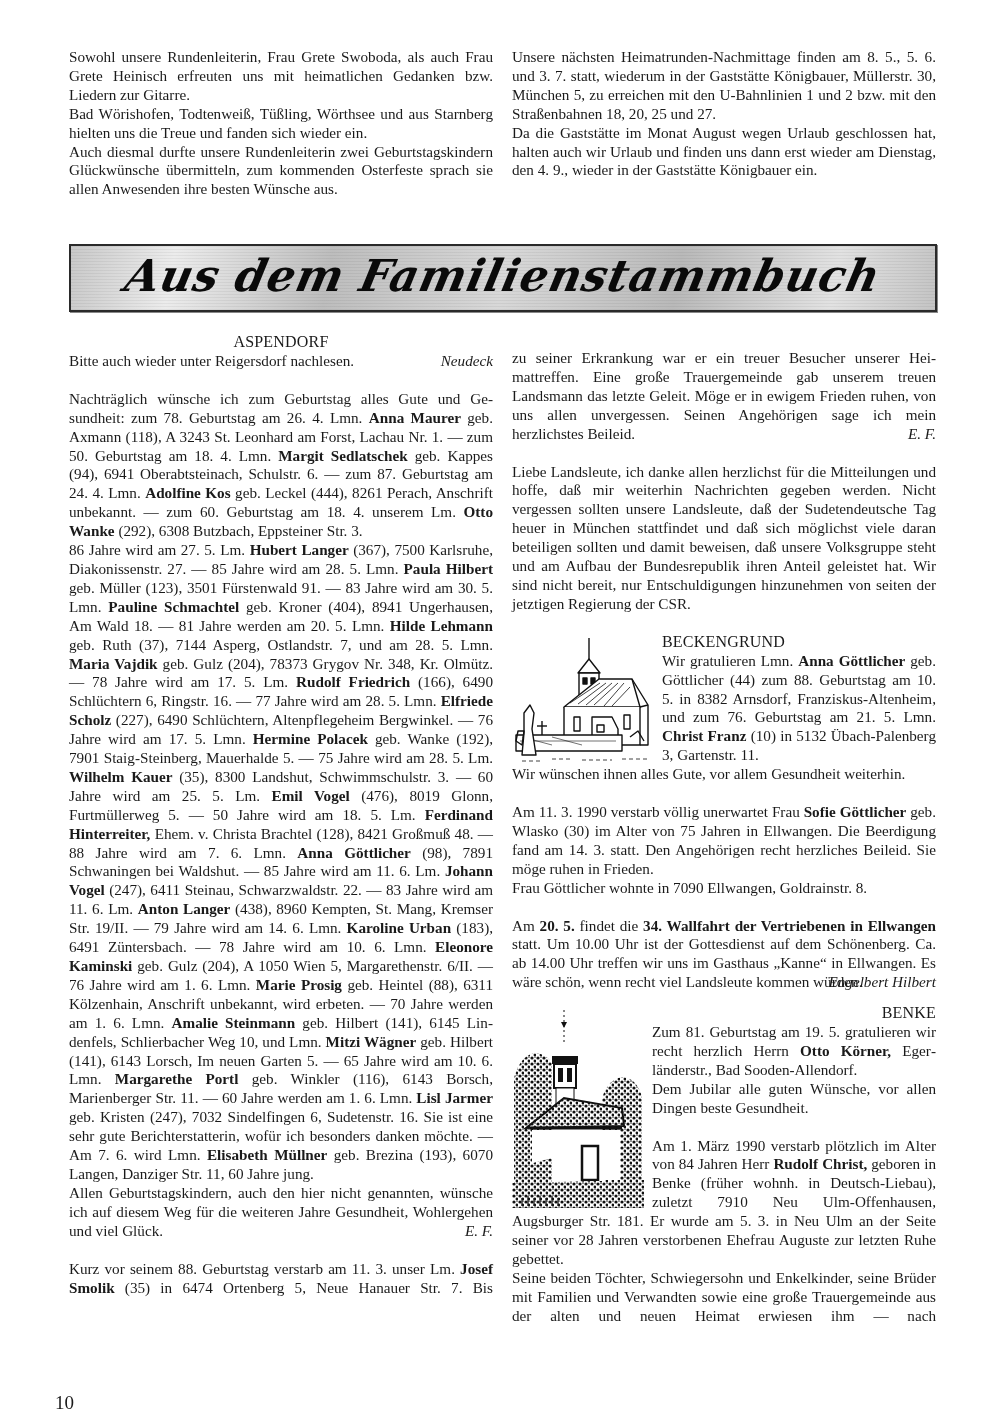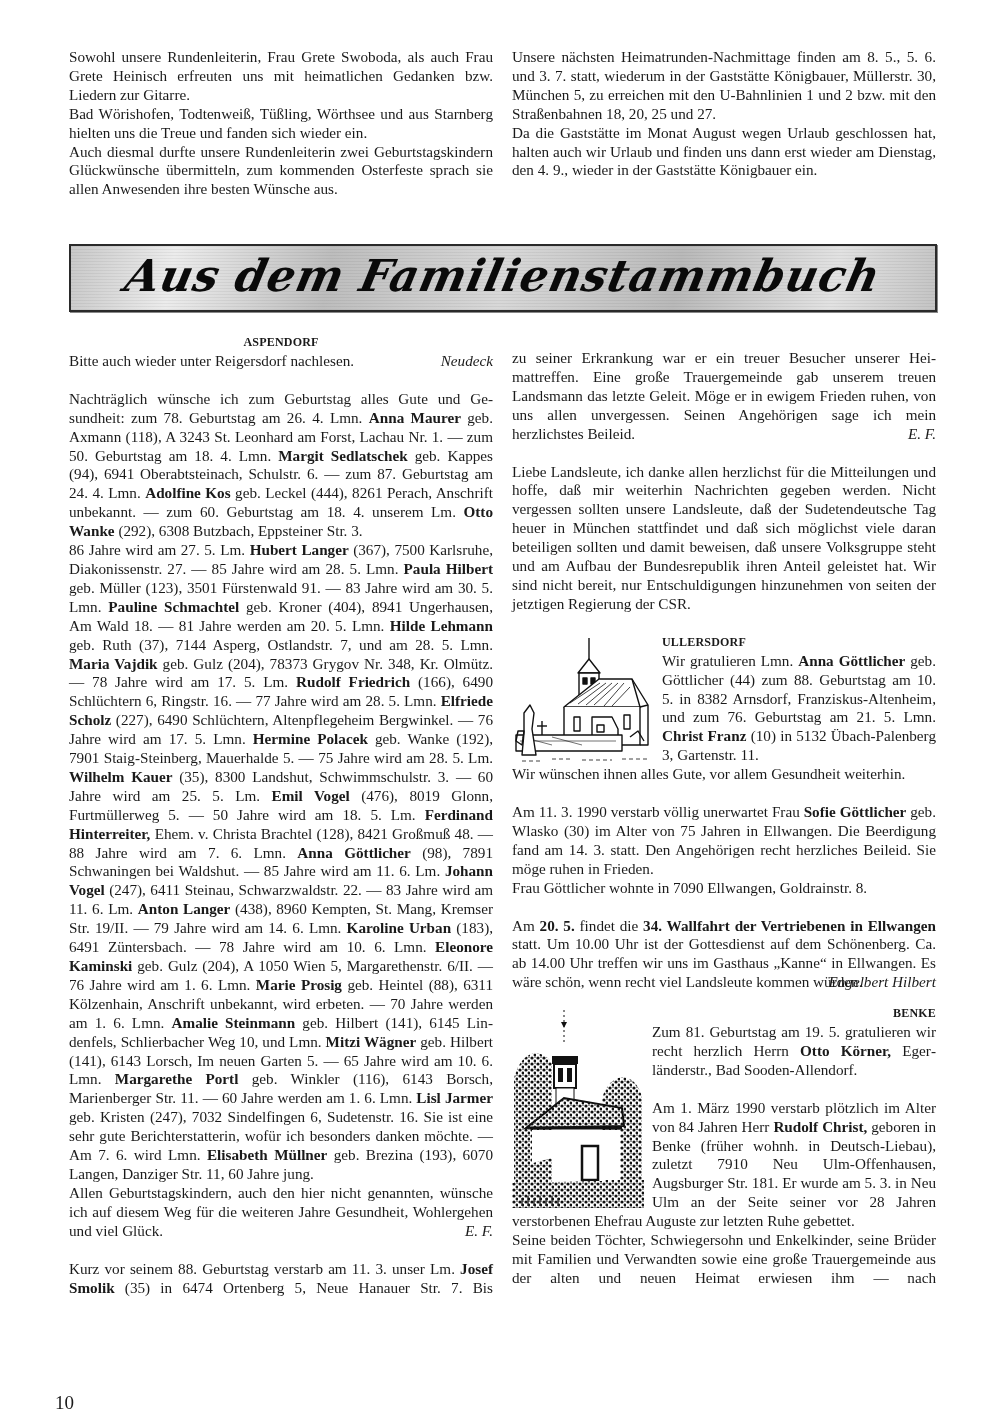--- a/index.html
+++ b/index.html
@@ -12,21 +12,21 @@
     position: absolute; width: 424px;
     font-size: 15.2px; line-height: 18.9px;
     text-align: justify; hyphens: manual;
   }
   .col p { margin: 0; }
   .gap { height: 19px; }
   .gap-s { height: 12px; }
   .sig { font-style: italic; float: right; }
   .right { text-align: right; font-style: italic; }
   .heading {
-    text-align: center; font-weight: bold; font-size: 12px; letter-spacing: 0.2px;
+    text-align: center; font-weight: normal; font-size: 16px; letter-spacing: 0.2px;
     margin: 0;
   }
   b { font-weight: bold; }
   .last-line { text-align-last: justify; }
   .banner {
     position: absolute; left: 69px; top: 244px; width: 868px; height: 68px;
     border: 2px solid #2a2a2a; box-sizing: border-box;
     background:
       repeating-linear-gradient(0deg, rgba(0,0,0,0.05) 0px, rgba(0,0,0,0.05) 1px, transparent 1px, transparent 3px),
       linear-gradient(100deg, #c9c9c9 0%, #ececec 12%, #bdbdbd 30%, #d8d8d8 50%, #b9b9b9 70%, #e2e2e2 88%, #c4c4c4 100%);
@@ -105,21 +105,21 @@
         <path d="M4 102 L110 102 L110 118 L4 118 Z" fill="#fff"></path>
         <path d="M8 108 L104 108 M10 104 L40 112 M40 104 L70 112" stroke-width="0.6"></path>
         <line x1="30" y1="88" x2="30" y2="102"></line>
         <line x1="25" y1="93" x2="35" y2="93"></line>
         <path d="M12 80 L18 72 L22 80 L20 96 L24 122 L10 122 L12 100 Z" fill="#fff"></path>
         <path d="M6 98 L12 98 L10 112 L4 108 Z"></path>
         <path d="M118 104 L126 98 L132 108"></path>
         <path d="M10 128 L30 128 M40 126 L60 126 M70 127 L100 127 M110 126 L135 126" stroke-width="0.8" stroke-dasharray="4 3"></path>
       </g>
     </svg>
-    <p class="heading" style="text-align:left; padding-left:8px;">ULLERSDORF</p>
+    <p class="heading" style="text-align:left; padding-left:8px;">BECKENGRUND</p>
     <p>Wir gratulieren Lmn. <b>Anna Göttlicher</b> geb. Göttlicher (44) zum 88. Geburtstag am 10. 5. in 8382 Arnsdorf, Franziskus-Altenheim, und zum 76. Geburtstag am 21. 5. Lmn. <b>Christ Franz</b> (10) in 5132 Übach-Palenberg 3, Gartenstr. 11.</p>
     <p style="text-indent:0">Wir wünschen ihnen alles Gute, vor allem Gesundheit weiterhin.</p>
     <div style="clear:both"></div>
   </div>
   <div class="gap"></div>
   <p>Am 11. 3. 1990 verstarb völlig unerwartet Frau <b>Sofie Göttlicher</b> geb. Wlasko (30) im Alter von 75 Jahren in Ellwangen. Die Beerdigung fand am 14. 3. statt. Den Angehörigen recht herzli­ches Beileid. Sie möge ruhen in Frieden.</p>
   <p>Frau Göttlicher wohnte in 7090 Ellwangen, Goldrainstr. 8.</p>
   <div class="gap"></div>
   <p>Am <b>20. 5.</b> findet die <b>34. Wallfahrt der Vertriebenen in Ellwan­gen</b> statt. Um 10.00 Uhr ist der Gottesdienst auf dem Schönen­berg. Ca. ab 14.00 Uhr treffen wir uns im Gasthaus „Kanne“ in Ellwangen. Es wäre schön, wenn recht viel Landsleute kommen würden.</p>
   <p class="right" style="margin-top:-19px;">Engelbert Hilbert</p>
@@ -147,19 +147,20 @@
       <path d="M14 120 L52 90 L110 100 L112 118 Z" fill="url(#foliage)" stroke="#111" stroke-width="2"></path>
       <path d="M20 122 L108 122 L108 172 L20 172 Z" fill="#fff"></path>
       <path d="M18 120 L110 120" stroke="#111" stroke-width="3"></path>
       <rect x="70" y="138" width="16" height="34" fill="#fff" stroke="#111" stroke-width="2.5"></rect>
       <path d="M2 160 L40 150 L40 200 L2 200 Z" fill="url(#foliage)"></path>
       <path d="M0 175 L132 172 L132 200 L0 200 Z" fill="url(#foliage)"></path>
       <path d="M10 190 L10 198 M16 188 L16 198 M22 190 L22 198 M28 188 L28 198 M34 190 L34 198 M40 188 L40 198 M46 190 L46 198" stroke="#111" stroke-width="1.2"></path>
     </svg>
     <p class="heading" style="text-align:right; padding-left:48px;">BENKE</p>
     <p>Zum 81. Geburtstag am 19. 5. gratulieren wir recht herzlich Herrn <b>Otto Körner,</b> Eger­länderstr., Bad Sooden-Allendorf.</p>
+    <p>Dem Jubilar alle guten Wünsche, vor allen Dingen beste Gesundheit.</p>
     <div class="gap"></div>
     <p>Am 1. März 1990 verstarb plötzlich im Al­ter von 84 Jahren Herr <b>Rudolf Christ,</b> ge­boren in Benke (früher wohnh. in Deutsch-Liebau), zuletzt 7910 Neu Ulm-Offen­hausen, Augsburger Str. 181. Er wurde am 5. 3. in Neu Ulm an der Seite seiner vor 28 Jahren verstorbenen Ehefrau Auguste zur letzten Ruhe gebettet.</p>
     <p class="last-line">Seine beiden Töchter, Schwiegersohn und Enkelkinder, seine Brüder mit Familien und Verwandten sowie eine große Trauer­gemeinde aus der alten und neuen Heimat erwiesen ihm — nach</p>
   </div>
 </div>
 
 <div class="page-number">10</div>
 
 </body></html>

